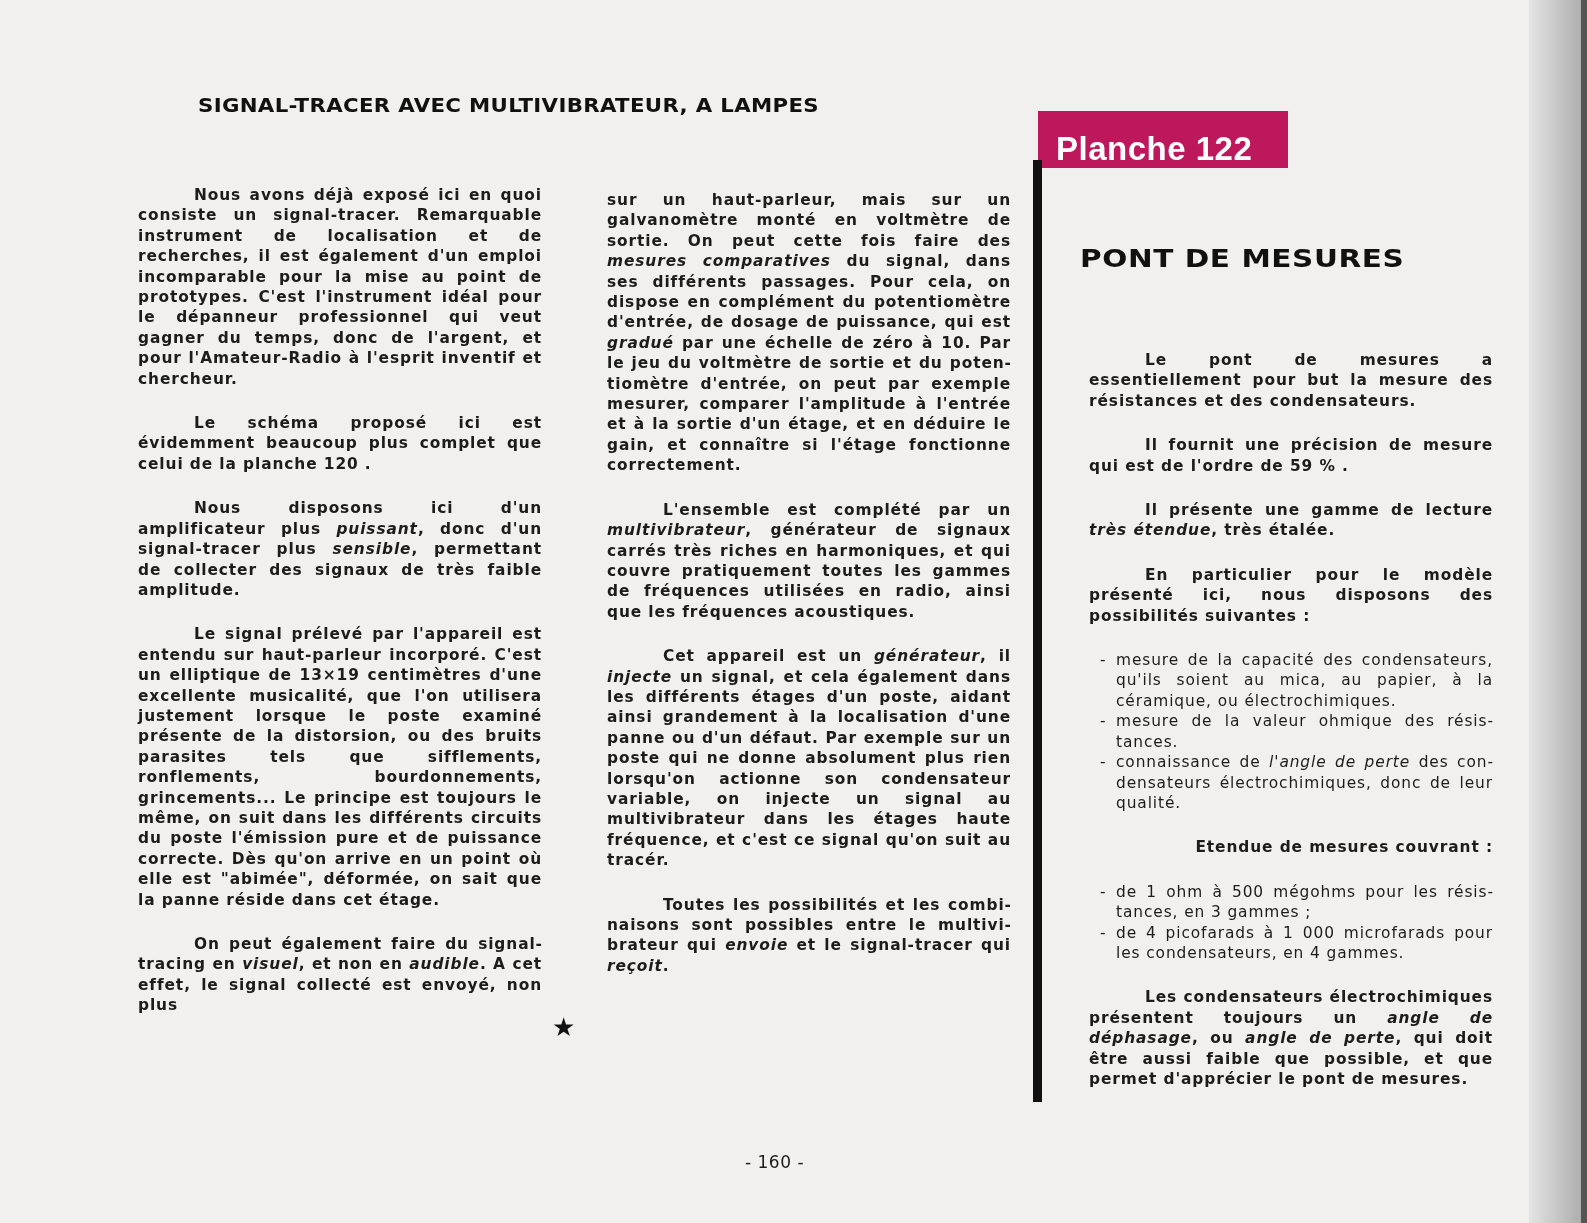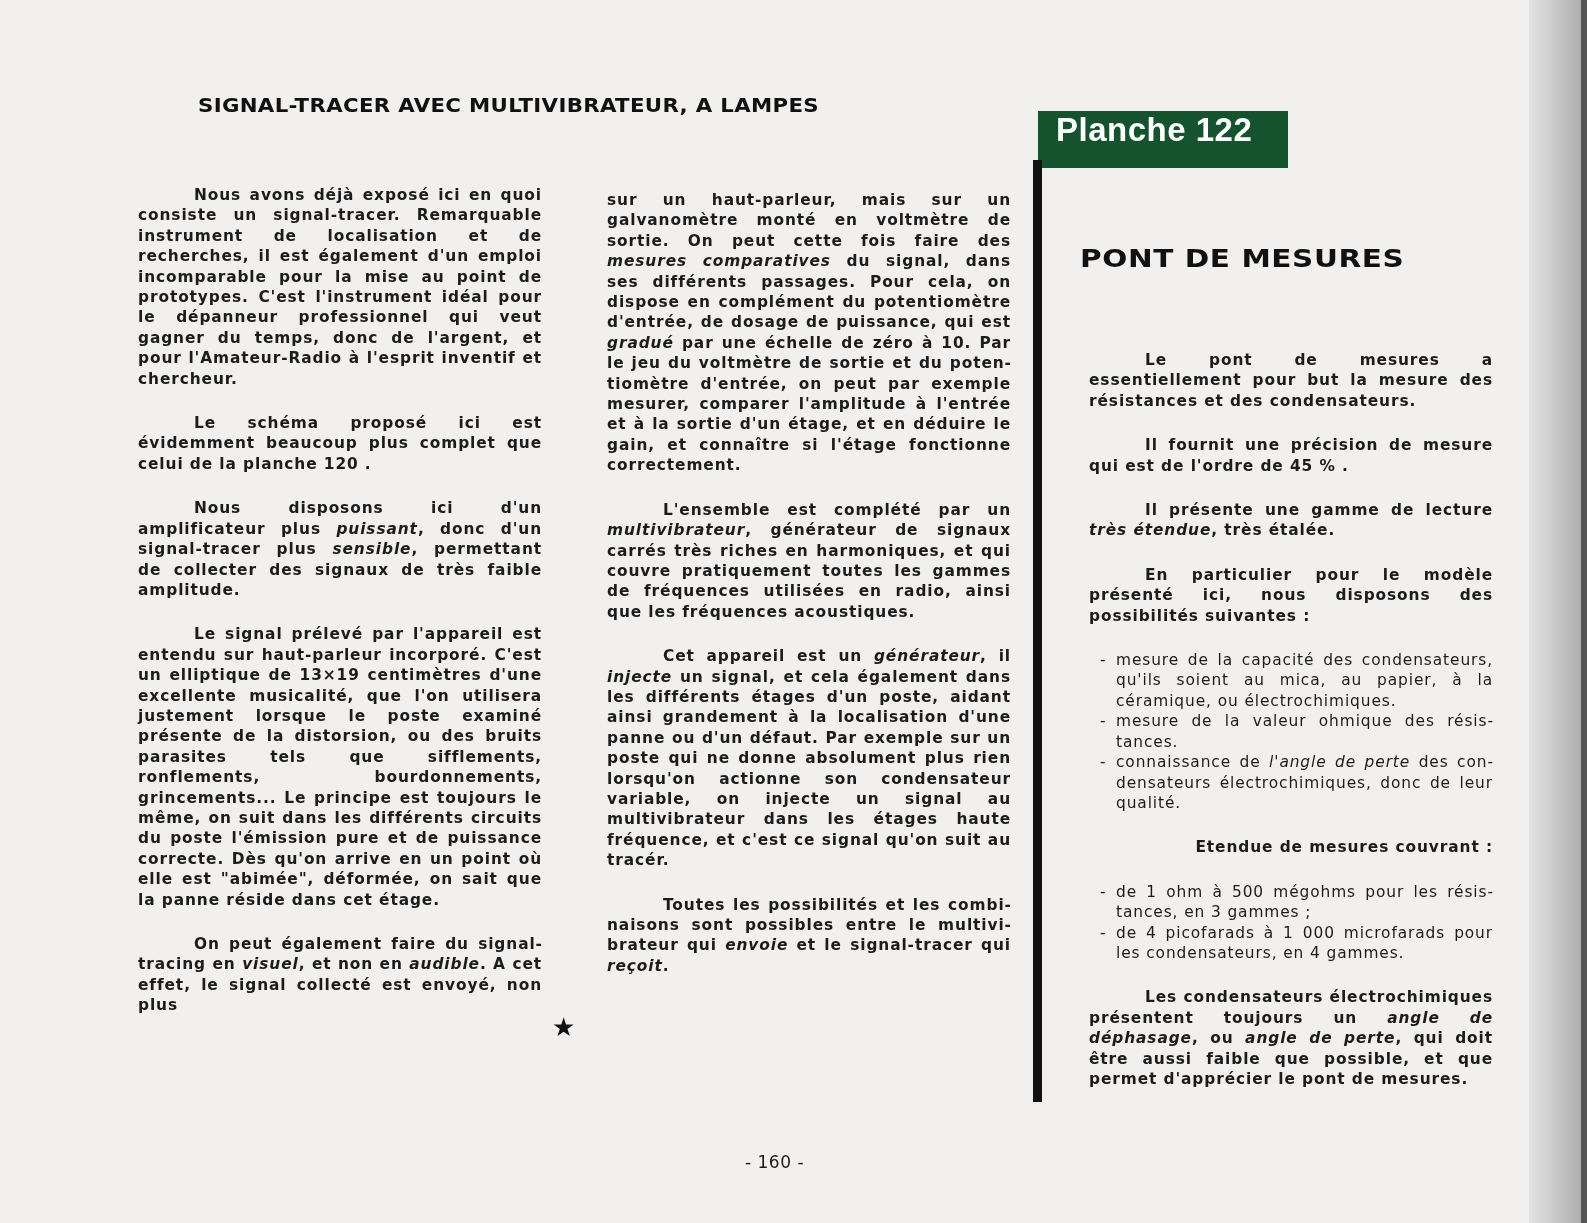--- a/index.html
+++ b/index.html
@@ -34,23 +34,23 @@
   .col3 { left: 1089px; top: 350px; width: 404px; }
   .col3 p { margin-bottom: 24px; }
   .col3 ul { list-style: none; margin: 0 0 24px 11px; padding: 0; }
   .col3 li { padding-left: 16px; text-indent: -16px; }
   .col3 li .dash { display: inline-block; width: 16px; text-indent: 0; }
   .col3 p.centered-indent { text-indent: 56px; text-align: right; }
   em { font-style: italic; }
 
   .planche-box {
     position: absolute; left: 1038px; top: 111px; width: 250px; height: 57px;
-    background: #14532d; color: #fff;
+    background: #be185d; color: #fff;
     font-family: "Liberation Sans", sans-serif; font-weight: 700; font-size: 33px;
-    display: flex; align-items: flex-start; padding-left: 18px; box-sizing: border-box;
+    display: flex; align-items: flex-end; padding-left: 18px; box-sizing: border-box;
     letter-spacing: 0.5px;
   }
   .planche-bar {
     position: absolute; left: 1033px; top: 160px; width: 9px; height: 942px; background: #111;
   }
   .section-title {
     position: absolute; left: 1080px; top: 244px;
     font-family: "DejaVu Sans", sans-serif; font-weight: 900; font-size: 25px;
     transform: scaleX(1.18); transform-origin: left; letter-spacing: 0.5px; color: #111; white-space: nowrap;
   }
@@ -86,21 +86,21 @@
 <div class="planche-box">
   <span>Planche 122</span>
 </div>
 <div class="planche-bar"></div>
 
 <h2 class="section-title" style="margin:0;">PONT DE MESURES</h2>
 
 <div class="col col3">
   <div>
       <p>Le pont de mesures a essentiellement pour but la mesure des résistances et des condensateurs.</p>
-      <p>Il fournit une précision de mesure qui est de l'ordre de 45 % .</p>
+      <p>Il fournit une précision de mesure qui est de l'ordre de 59 % .</p>
       <p>Il présente une gamme de lecture <em>très étendue</em>, très étalée.</p>
       <p>En particulier pour le modèle présenté ici, nous disposons des possibilités sui­vantes :</p>
     </div>
   <ul>
       <li><span class="dash">-</span>mesure de la capacité des condensateurs, qu'ils soient au mica, au papier, à la céramique, ou électrochimiques.</li>
       <li><span class="dash">-</span>mesure de la valeur ohmique des résis­tances.</li>
       <li><span class="dash">-</span>connaissance de <em>l'angle de perte</em> des con­densateurs électrochimiques, donc de leur qualité.</li>
     </ul>
   <p class="centered-indent">Etendue de mesures couvrant :</p>
   <ul>

